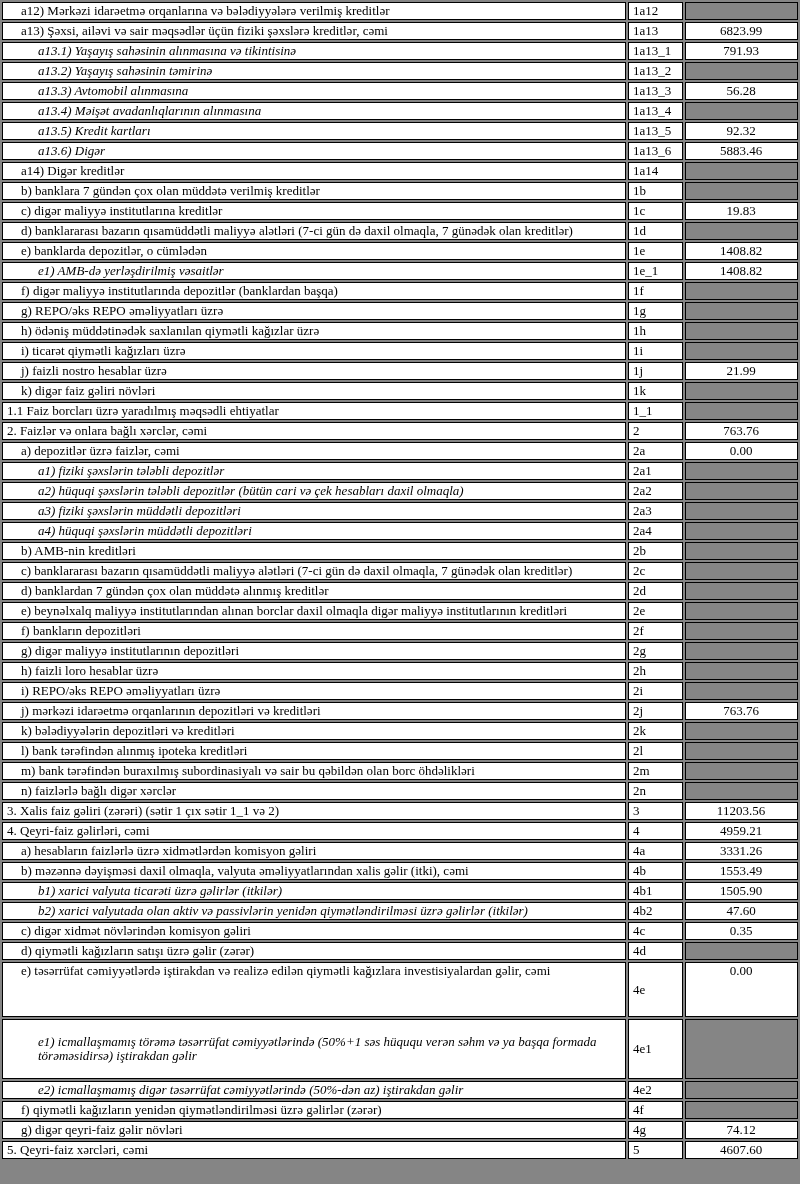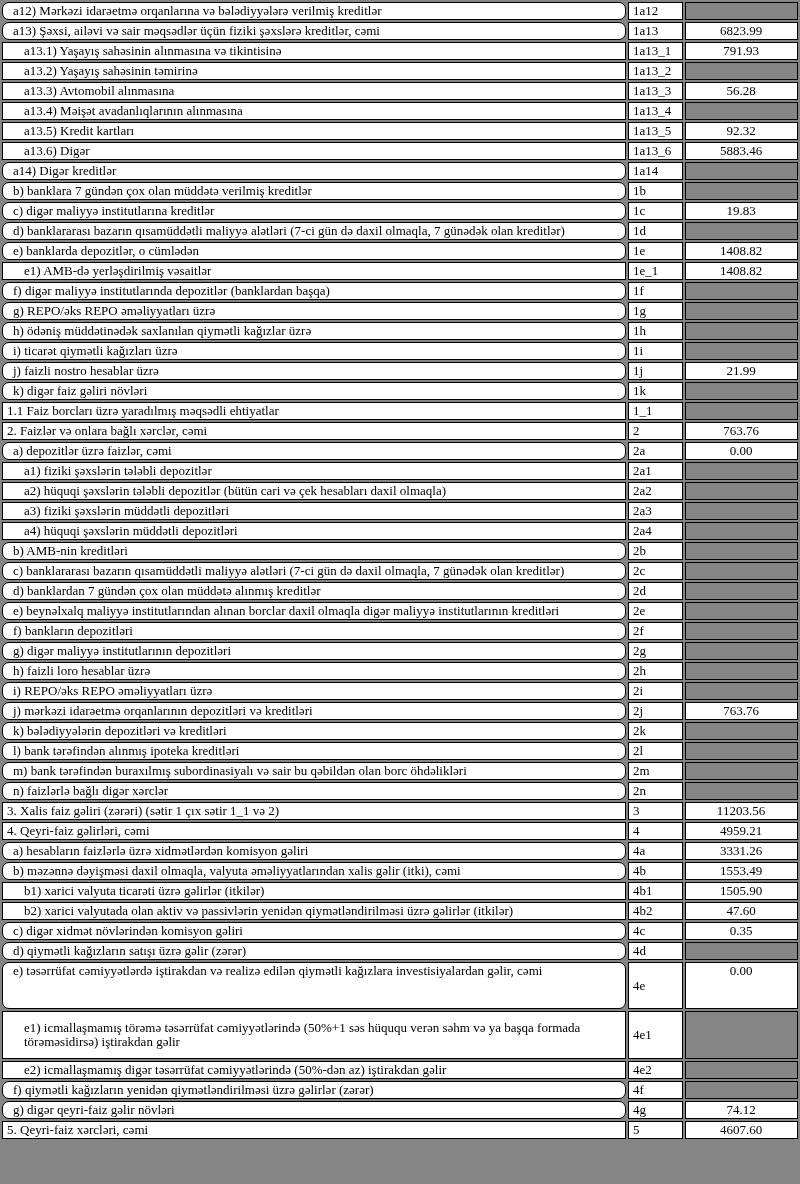--- a/index.html
+++ b/index.html
@@ -26,25 +26,25 @@
     vertical-align: middle;
     line-height: 14px;
     box-sizing: border-box;
     word-wrap: break-word;
   }
   td.code { padding-left: 4px; }
   td.value { text-align: center; padding-right: 4px; }
   td.value.empty { background: var(--page-bg, #858585); }
   tr.bold td { font-weight: normal; }
   .ind0 { padding-left: 4px; }
-  .ind1 { padding-left: 10px; border-radius: 7px; }
-  .ind2 { padding-left: 21px; }
-  tr.tall-a td { height: 47px; }
+  .ind1 { padding-left: 18px; }
+  .ind2 { padding-left: 35px; font-style: italic; }
+  tr.tall-a td { height: 55px; }
   tr.tall-a td.desc, tr.tall-a td.value { vertical-align: top; }
-  tr.tall-b td { height: 48px; }
+  tr.tall-b td { height: 60px; }
 </style>
 </head>
 <body>
 
 <table class="report">
   <colgroup>
     <col style="width:624px">
     <col style="width:55px">
     <col style="width:113px">
   </colgroup>

